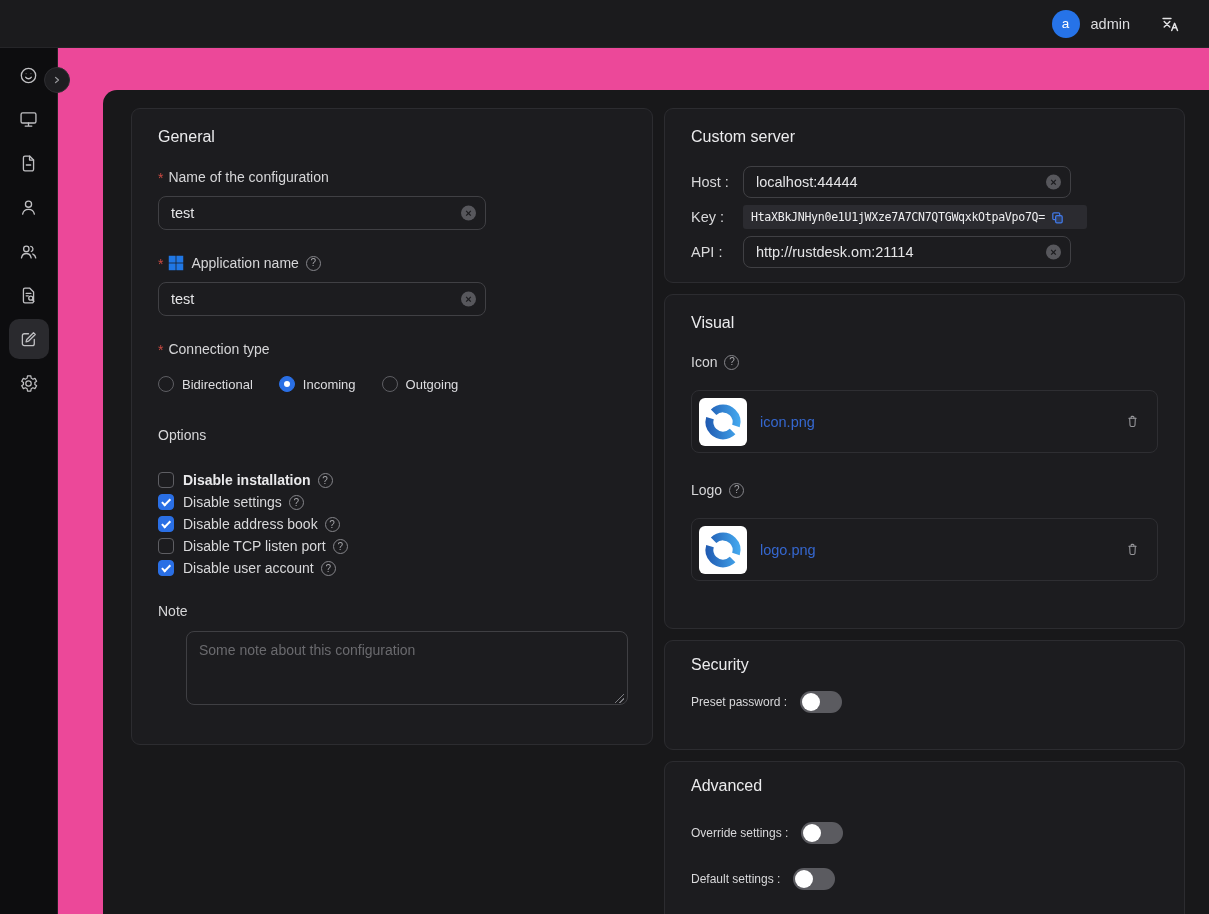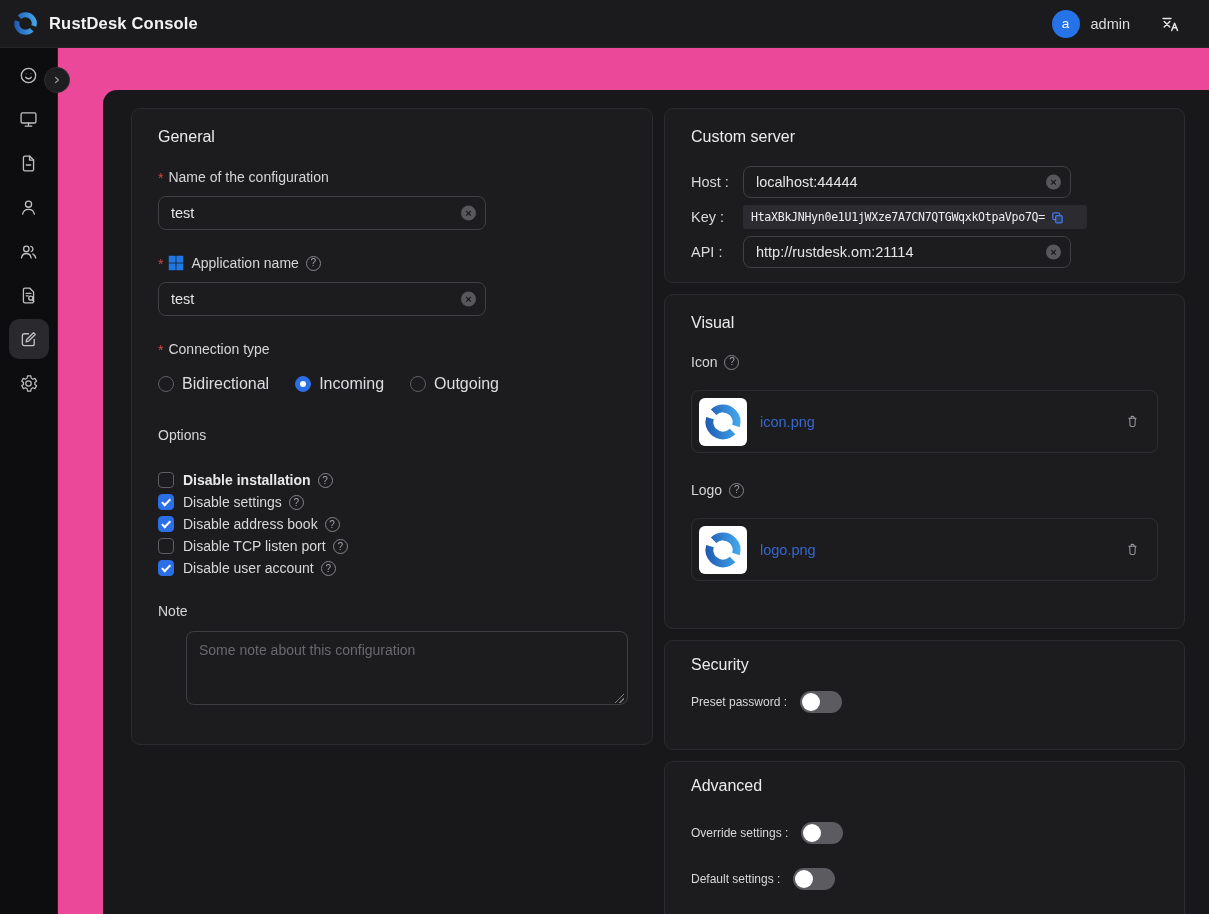--- a/index.html
+++ b/index.html
@@ -99,21 +99,21 @@
   }
 
   
   .g-label-1 { margin-top:20px; }
   .g-input-1 { margin-top:9px; }
   .g-label-2 { margin-top:23px; }
   .g-input-2 { margin-top:9px; }
   .g-label-3 { margin-top:23px; }
 
   .radio-row { margin-top:13px; display:flex; align-items:center; gap:26px; height:24px; }
-  .radio-opt { display:flex; align-items:center; gap:8px; cursor:pointer; font-size:16px; color:#dddde0; }
+  .radio-opt { display:flex; align-items:center; gap:8px; cursor:pointer; font-size:13px; color:#dddde0; }
   .radio {
     width:16px; height:16px; border-radius:50%; border:1px solid #5e5e63;
     display:flex; align-items:center; justify-content:center; flex:0 0 auto;
   }
   .radio-opt.selected .radio { background:#2a6fe5; border-color:#2a6fe5; }
   .radio .dot { width:6px; height:6px; border-radius:50%; background:#fff; display:none; }
   .radio-opt.selected .radio .dot { display:block; }
 
   .g-options-label { margin-top:29px; }
   .options-list { margin-top:24px; }
@@ -197,28 +197,20 @@
 <svg width="0" height="0" style="position:absolute" aria-hidden="true">
   <defs>
     <linearGradient id="rdg" x1="0" y1="1" x2="1" y2="0">
       <stop offset="0" stop-color="#1d55ad"></stop>
       <stop offset="1" stop-color="#47aef3"></stop>
     </linearGradient>
   </defs>
 </svg>
 
 <header class="topbar">
-  <div class="brand">
-    <span>
-      <svg width="27" height="27" viewBox="0 0 48 48">
-        <circle cx="24" cy="24" r="15.5" fill="none" stroke="url(#rdg)" stroke-width="9" stroke-dasharray="40.6 8.1" transform="rotate(45 24 24)"></circle>
-      </svg>
-    </span>
-    <span class="brand-title">RustDesk Console</span>
-  </div>
   <div class="tb-right">
     <span class="avatar">a</span>
     <span class="username">admin</span>
     <span class="translate-btn">
       <svg width="21" height="21" viewBox="0 0 24 24" fill="none" stroke="#e2e2e4" stroke-width="1.7" stroke-linecap="round" stroke-linejoin="round">
         <path d="M3.5 6.2h9"></path>
         <path d="M4.8 9.7l6.4 6.3M11.2 9.7L4.8 16"></path>
         <path d="M13.4 20l3.3-8.2L20 20"></path>
         <path d="M14.7 16.9h4"></path>
       </svg>

